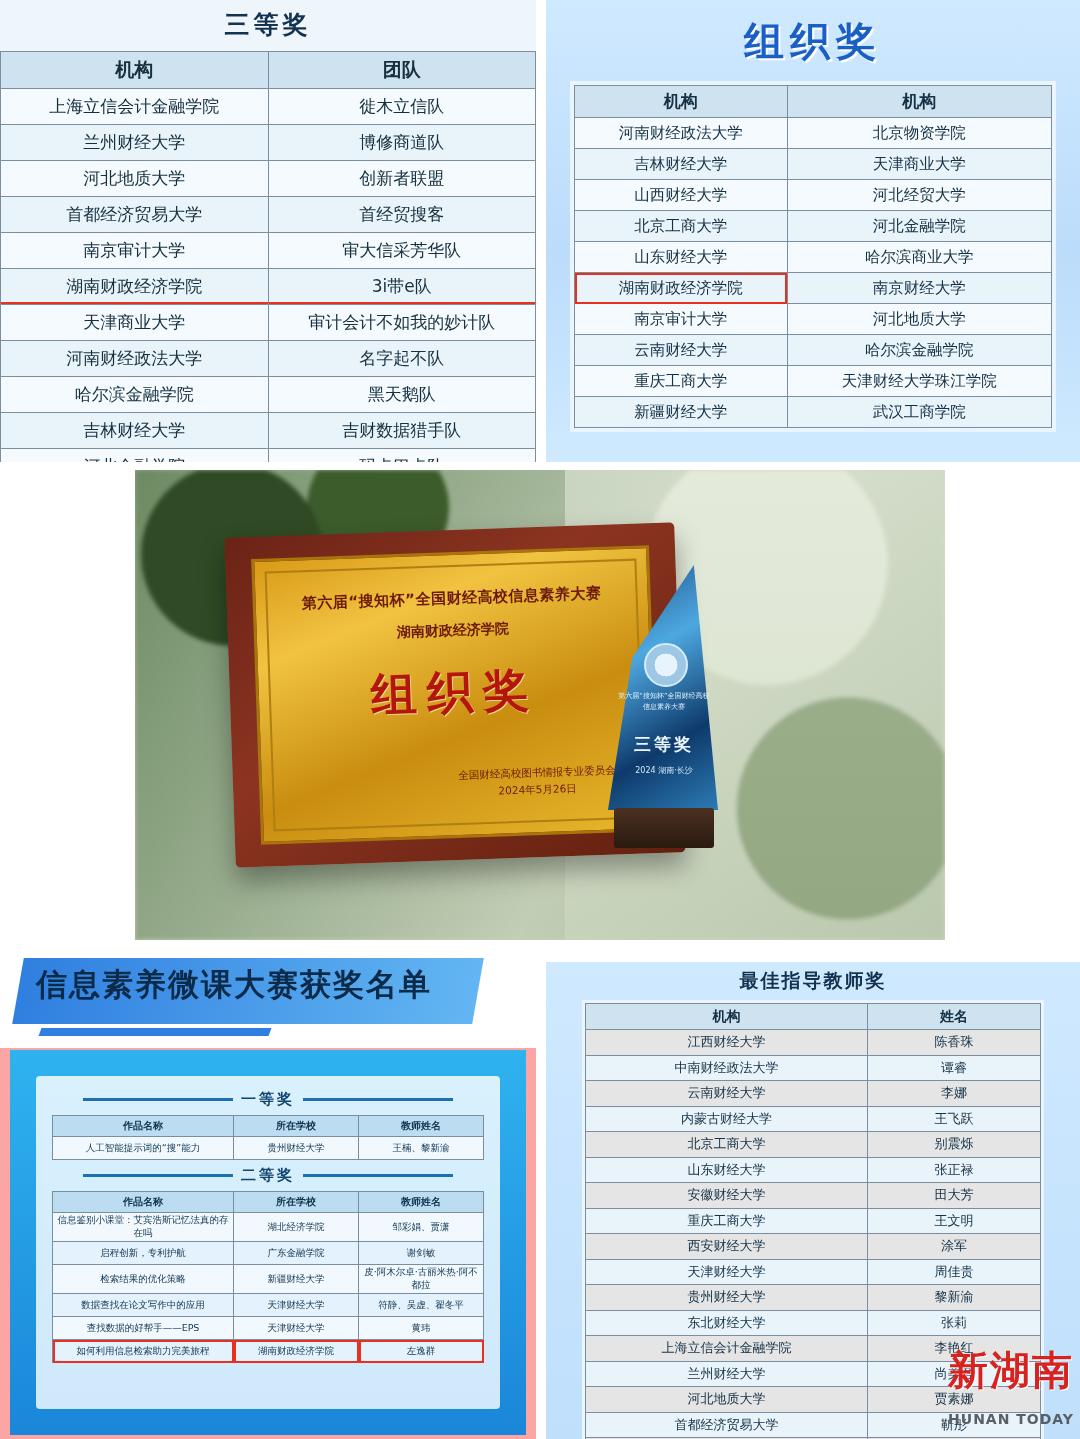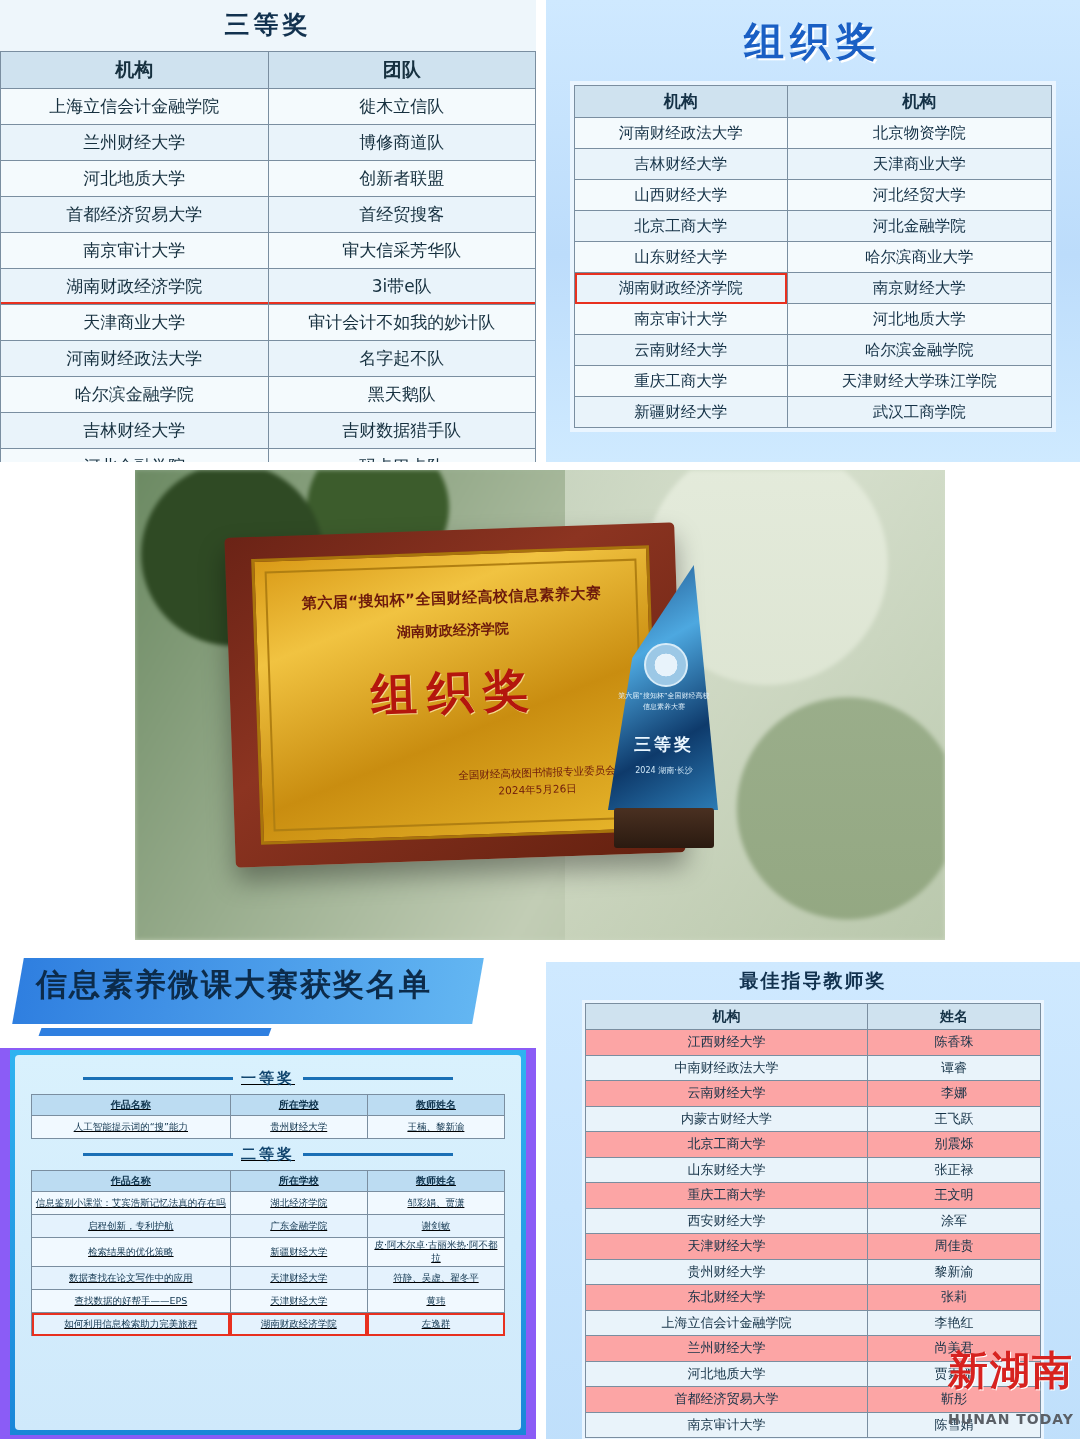--- a/index.html
+++ b/index.html
@@ -81,45 +81,45 @@
     box-shadow:0 6px 16px rgba(0,0,0,.3);}
   .tr-base{position:absolute;left:14px;top:243px;width:100px;height:40px;
     background:linear-gradient(180deg,#4a3021,#2a1a10);border-radius:3px;}
   .tr-seal{position:absolute;left:44px;top:78px;width:40px;height:40px;border-radius:50%;
     background:radial-gradient(circle,#e8f3fb 0 40%,#9cc8e6 41% 100%);border:2px solid #d8ecf8;}
   .tr-t1{position:absolute;left:16px;top:126px;width:96px;text-align:center;color:#dff0fb;font-size:7px;line-height:1.5;}
   .tr-t2{position:absolute;left:16px;top:168px;width:96px;text-align:center;color:#eaf6ff;font-size:17px;font-weight:bold;letter-spacing:3px;}
   .tr-t3{position:absolute;left:16px;top:200px;width:96px;text-align:center;color:#cfe7f7;font-size:8px;line-height:1.5;}
 
   
-  #p-micro{left:0;top:950px;width:536px;height:489px;background:#8b5cf6;}
+  #p-micro{left:0;top:950px;width:536px;height:489px;background:#fca5a5;}
   #p-micro .mt-wrap{position:relative;height:98px;background:#ffffff;}
   .mt-ribbon{position:absolute;left:18px;top:8px;width:460px;height:66px;
     background:linear-gradient(90deg,#2f7fe0,#63b6f2);transform:skewX(-10deg);}
   .mt-text{position:absolute;left:36px;top:14px;font-size:31px;font-weight:bold;color:#0c2b4a;letter-spacing:2px;}
   .mt-under{position:absolute;left:40px;top:78px;width:230px;height:8px;background:#2f7fe0;transform:skewX(-20deg);}
   #p-micro .board{position:absolute;left:10px;top:100px;right:10px;bottom:4px;
-    background:linear-gradient(180deg,#2fb3f0,#1a86d8);padding:5px;text-decoration:underline;}
+    background:linear-gradient(180deg,#2fb3f0,#1a86d8);padding:26px;}
   #p-micro .inner{background:linear-gradient(180deg,#d9f1fd,#cfe9fb);height:100%;border-radius:4px;padding:8px 16px;box-sizing:border-box;}
   .awardline{display:flex;align-items:center;gap:8px;justify-content:center;margin:6px 0 6px 0;}
   .awardline .bar{height:3px;background:#1a6fb5;flex:1;max-width:150px;}
   .awardline .lbl{font-size:15px;font-weight:bold;color:#12466f;letter-spacing:3px;}
   #p-micro table{font-size:9.5px;color:#10354f;}
   #p-micro th{background:#bcdcf2;height:18px;font-size:10px;font-weight:bold;}
   #p-micro td{height:20px;background:#f1f9ff;padding:1px 2px;}
   #p-micro tr:nth-child(even) td{background:#e4f2fd;}
 
   
   #p-teacher{left:546px;top:950px;width:534px;height:489px;
     background:linear-gradient(180deg,#cfe9ff,#bfdffb);margin-top:12px;}
   #p-teacher .ttl{text-align:center;font-size:19px;font-weight:bold;color:#12324f;letter-spacing:2px;padding:6px 0 6px;}
   #p-teacher .tblwrap{margin:0 36px;background:#eaf5ff;padding:3px;}
   #p-teacher table{font-size:13px;color:#143146;}
   #p-teacher th{background:#cfe2ef;height:23px;font-size:14px;font-weight:bold;}
-  #p-teacher td{height:22.5px;background:#fca5a5;}
+  #p-teacher td{height:22.5px;background:#e5e5e5;}
   #p-teacher tr:nth-child(even) td{background:#e9f3fa;}
 
   
   #watermark{position:absolute;right:6px;bottom:12px;text-align:right;}
   .wm1{font-size:40px;font-weight:bold;color:#d7221f;letter-spacing:2px;
        text-shadow:1px 1px 0 #ffffff;font-family:"DejaVu Sans",sans-serif;}
   .wm2{font-size:14px;font-weight:bold;color:#5a5f66;letter-spacing:1px;margin-top:13px;}
 </style>
 </head>
 <body>
@@ -377,20 +377,24 @@
           </tr>
           <tr>
             <td>北京工商大学</td>
             <td>别震烁</td>
           </tr>
           <tr>
             <td>山东财经大学</td>
             <td>张正禄</td>
           </tr>
           <tr>
+            <td>安徽财经大学</td>
+            <td>田大芳</td>
+          </tr>
+          <tr>
             <td>重庆工商大学</td>
             <td>王文明</td>
           </tr>
           <tr>
             <td>西安财经大学</td>
             <td>涂军</td>
           </tr>
           <tr>
             <td>天津财经大学</td>
             <td>周佳贵</td>

